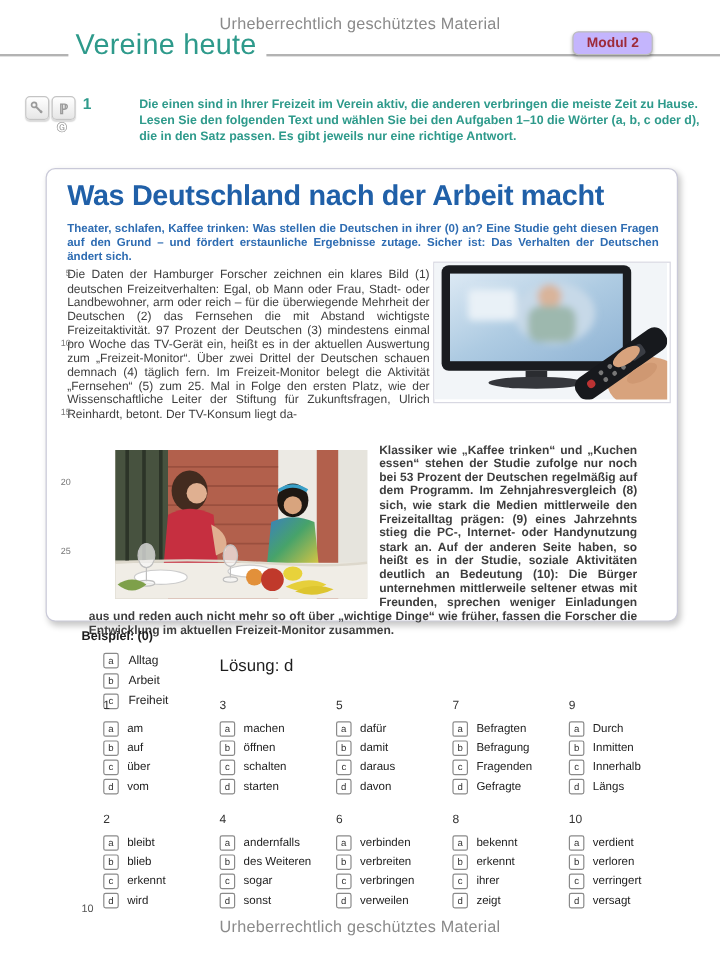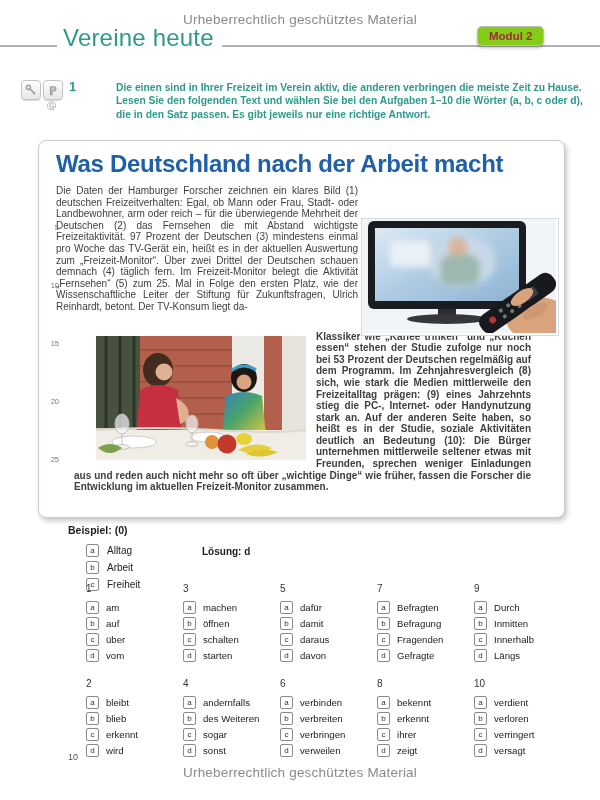--- a/index.html
+++ b/index.html
@@ -10,21 +10,21 @@
   
   .copyright{left:0;width:100%;text-align:center;font-size:13.5px;font-weight:normal;color:#8a8a8a;letter-spacing:.2px;}
   .copyright.top{top:12px;}
   .copyright.bottom{top:765px;}
 
   
   .rule{height:2px;background:#b3b3b3;}
   .rule.left{top:45px;left:0;width:57px;}
   .rule.right{top:45px;left:222px;width:378px;}
   .page-title{top:24px;left:63px;font-size:24px;color:#2e9a8b;letter-spacing:.2px;}
-  .module-badge{top:26px;left:477px;background:#84cc16;border:1px solid #bcbcbc;border-radius:5px;
+  .module-badge{top:26px;left:477px;background:#c4b5fd;border:1px solid #bcbcbc;border-radius:5px;
                 padding:3px 11px;font-size:11.5px;font-weight:bold;color:#9e2b3a;
                 box-shadow:0 2px 3px rgba(0,0,0,.25);}
 
   
   .icon-btn{width:18px;height:18px;border:1px solid #c4c4c4;border-radius:4px;
             background:linear-gradient(#ffffff,#e6e6e6);box-shadow:0 1px 1px rgba(0,0,0,.15);
             display:flex;align-items:center;justify-content:center;color:#9a9a9a;}
   .icon-key{top:80px;left:21px;}
   .icon-p{top:80px;left:43px;font-size:12px;font-weight:bold;}
   .icon-g{top:100px;left:47px;font-size:9px;color:#8b8b8b;}
@@ -50,21 +50,21 @@
   .photo-women{float:left;width:210px;height:124px;margin:5px 10px 2px 22px;background:#cfcabe;}
 
   
   .example{top:524px;left:68px;width:300px;}
   .example-label{font-size:10.5px;font-weight:bold;color:#1d1d1d;margin-bottom:6px;}
   .opt{display:flex;align-items:center;gap:8px;height:17px;}
   .lbox{display:inline-block;width:11px;height:11px;border:1px solid #8a8a8a;border-radius:2px;
         background:#fff;font-size:8px;line-height:11px;text-align:center;color:#333;flex:0 0 auto;}
   .lbox.marked{font-weight:bold;color:#111;font-size:9px;}
   .otext{font-size:10px;color:#222;text-align:center;}
-  .solution{position:absolute;left:134px;top:22px;font-size:10px;font-weight:bold;color:#1d1d1d;}
+  .solution{position:absolute;left:115px;top:22px;font-size:14px;font-weight:normal;color:#1d1d1d;}
   .example .opt{margin-left:18px;}
 
   
   .questions-grid{top:583px;left:86px;width:488px;display:grid;
                   grid-template-columns:repeat(5,97px);grid-row-gap:15px;}
   .question .qnum{font-size:10px;color:#333;margin-bottom:5px;}
   .question .opt{height:16px;gap:7px;}
   .question .otext{font-size:9.6px;}
 
   .page-number{top:752px;left:68px;font-size:9px;color:#555;}
@@ -93,20 +93,21 @@
 
 <div class="abs article-box">
   <div id="linenos">
       <span class="lineno" style="top: 82px;">5</span>
       <span class="lineno" style="top: 140px;">10</span>
       <span class="lineno" style="top: 198px;">15</span>
       <span class="lineno" style="top: 256px;">20</span>
       <span class="lineno" style="top: 314px;">25</span>
     </div>
   <h1 class="article-title">Was Deutschland nach der Arbeit macht</h1>
+  <p class="article-lead">Theater, schlafen, Kaffee trinken: Was stellen die Deutschen in ihrer (0) an? Eine Studie geht diesen Fragen auf den Grund – und fördert erstaunliche Ergebnisse zutage. Sicher ist: Das Verhalten der Deutschen ändert sich.</p>
 
   <div class="photo-tv">
     <svg width="194" height="114" viewBox="0 0 194 114">
       <defs>
         <linearGradient id="scr" x1="0" y1="0" x2="1" y2="1">
           <stop offset="0" stop-color="#dce9f4"></stop>
             <stop offset=".5" stop-color="#aecbe2"></stop>
             <stop offset="1" stop-color="#8fb3d4"></stop>
         </linearGradient>
         <filter id="blur1">

